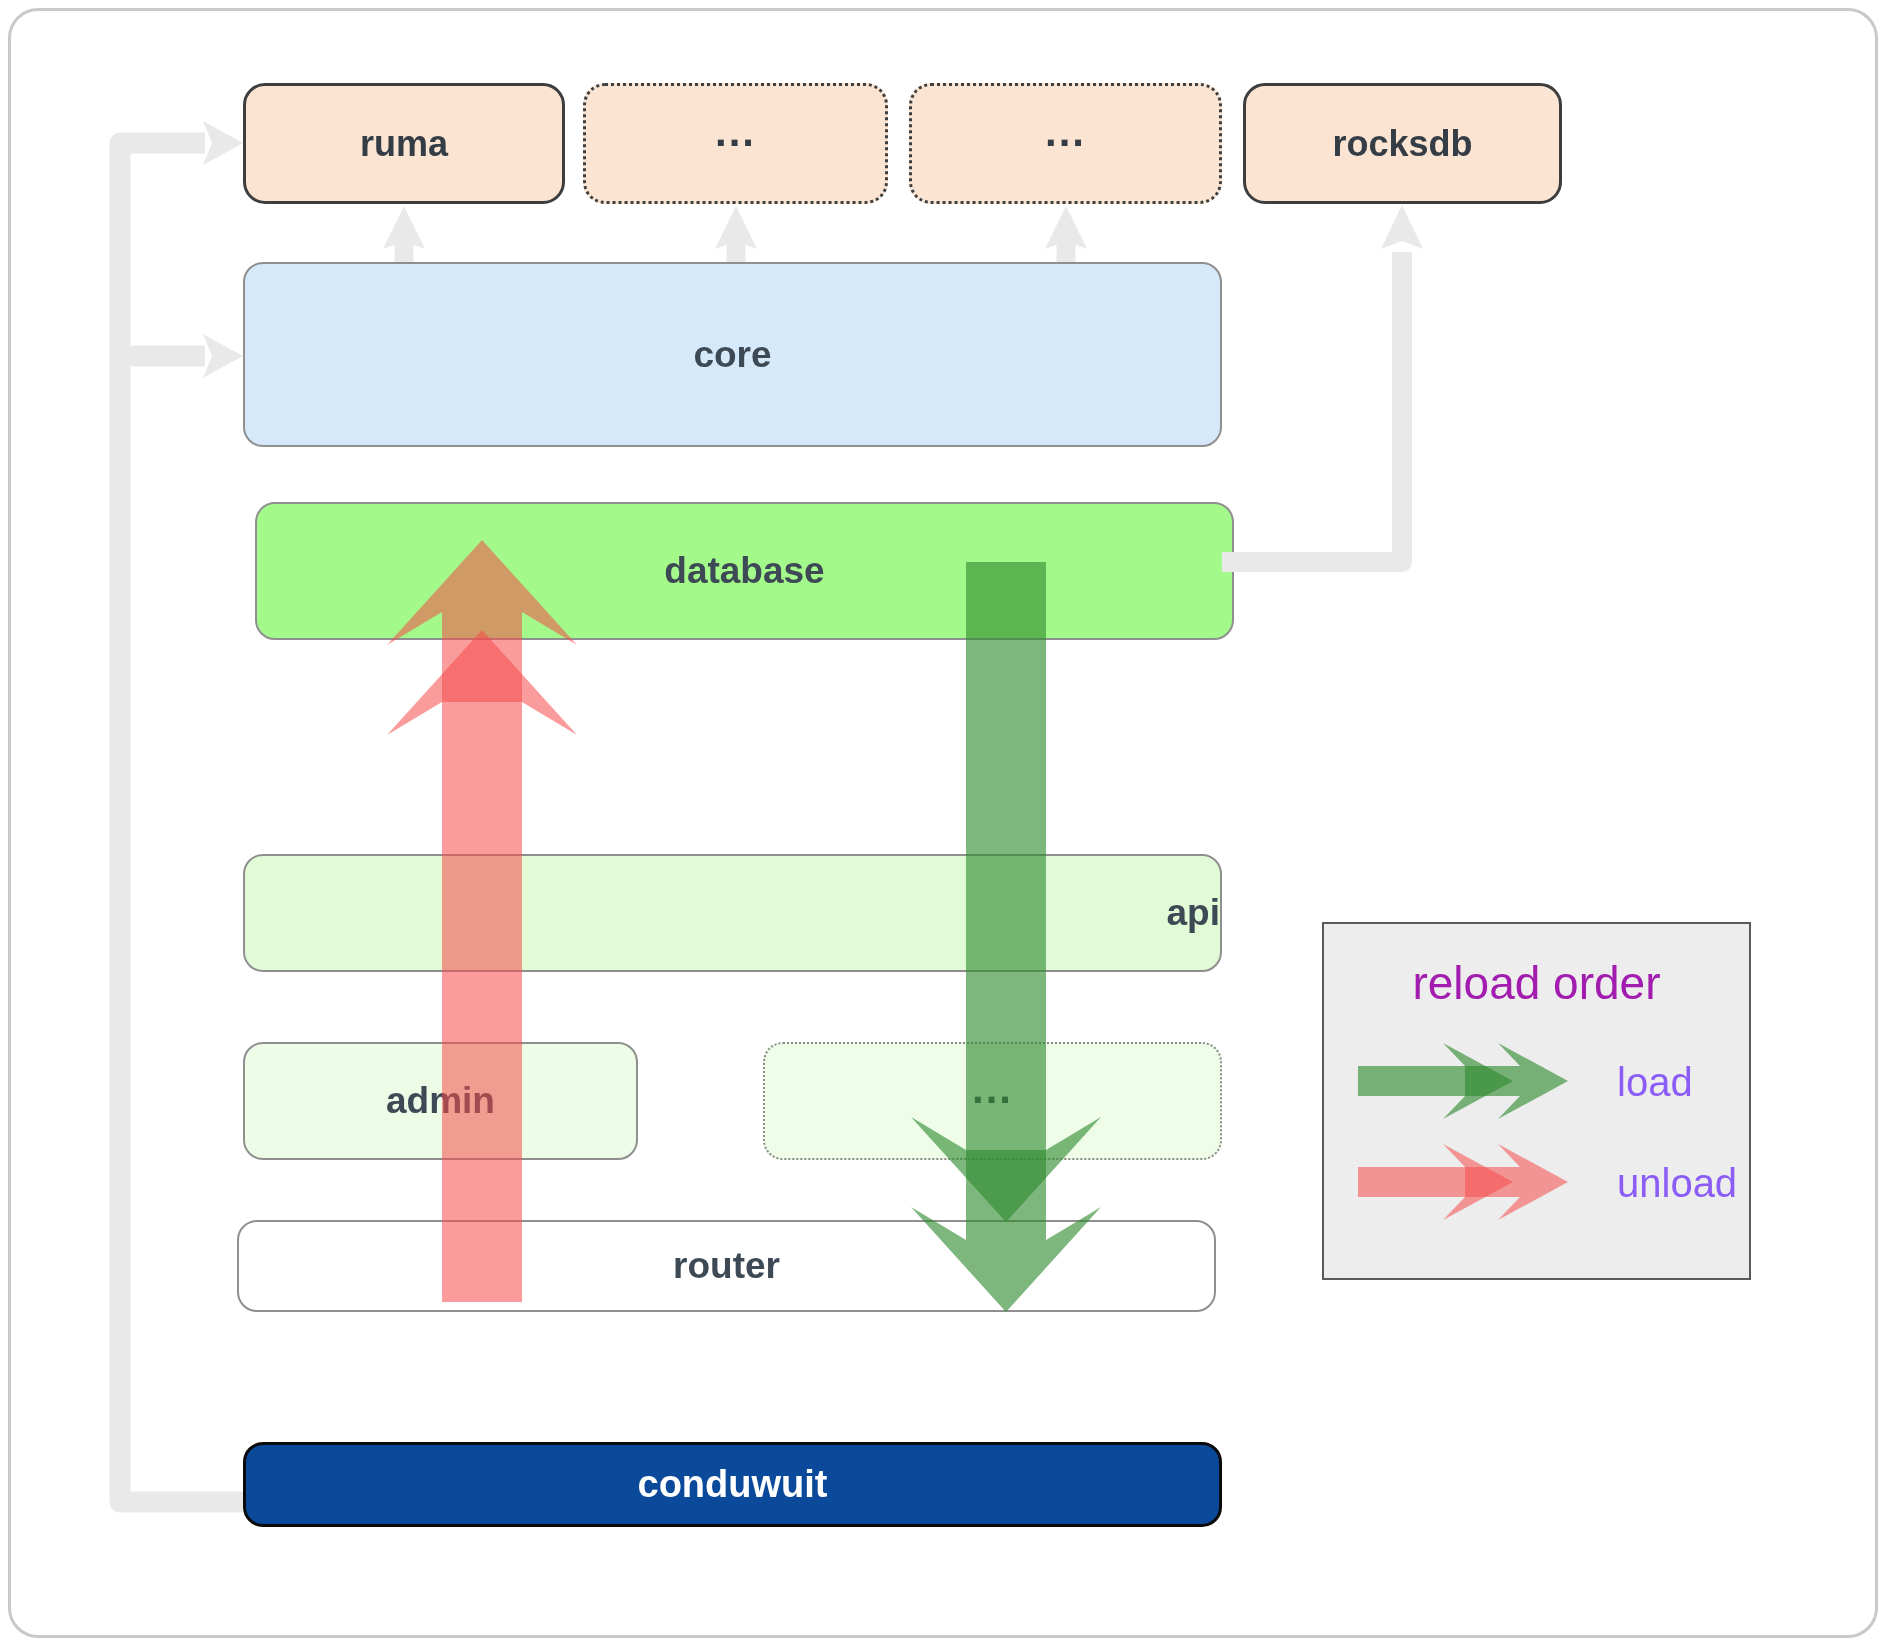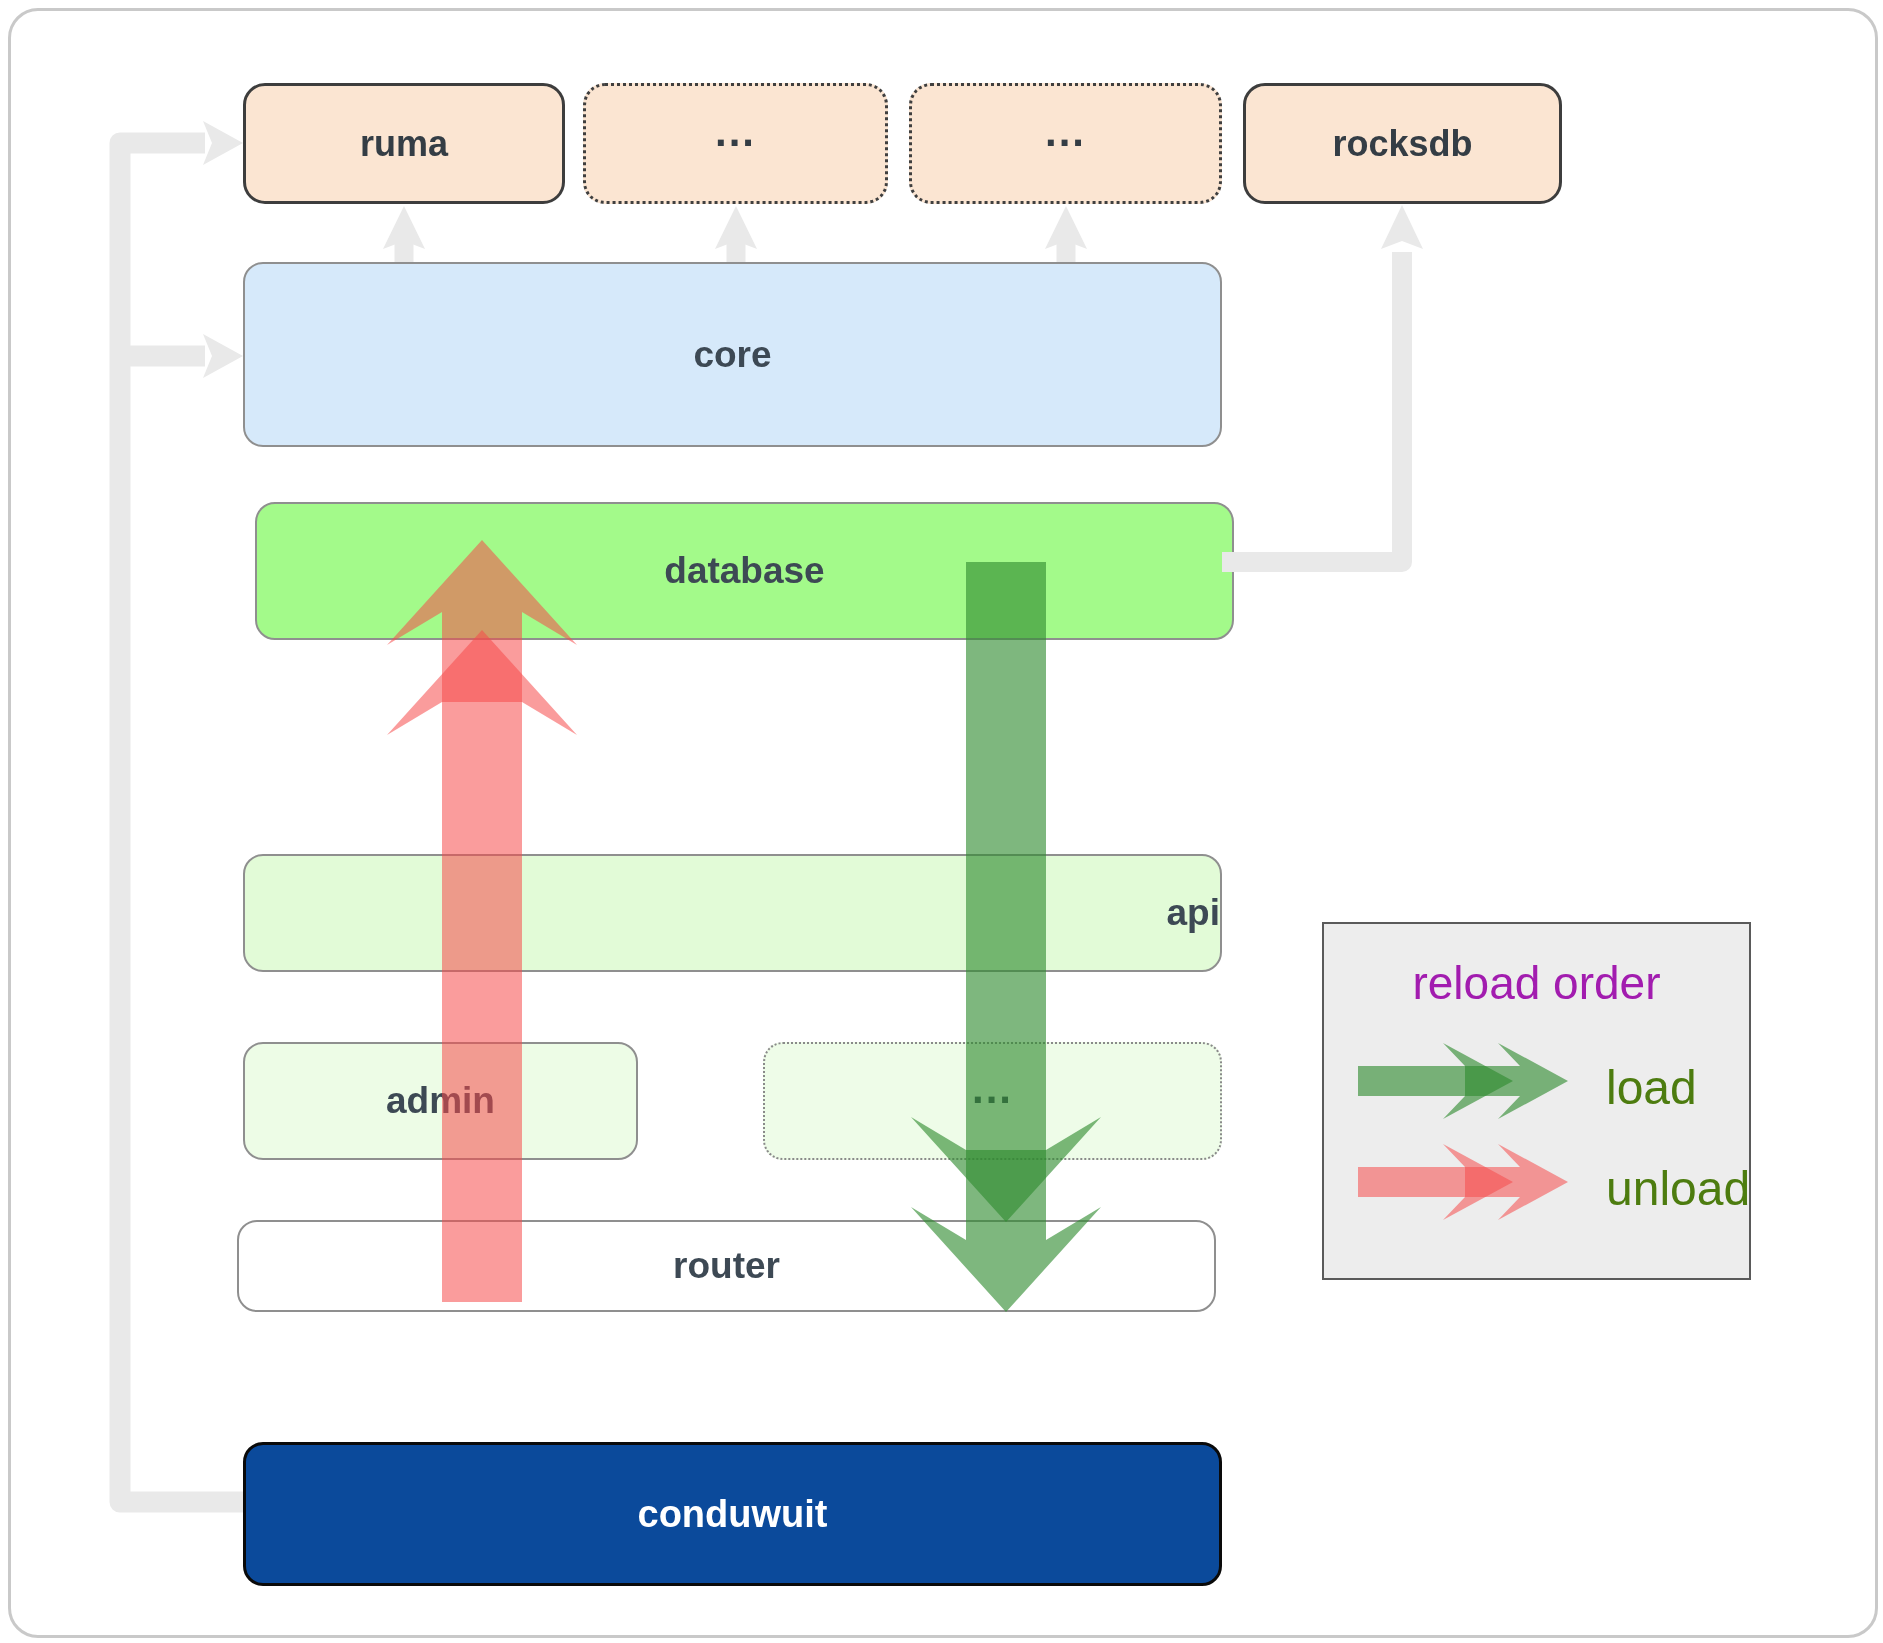--- a/index.html
+++ b/index.html
@@ -20,21 +20,21 @@
   .api{background:#e2fbd7;justify-content:flex-end;}
   .admin{background:#edfce6;}
   .admin-ext{background:#eefce8;border:2px dotted #8a8a8a;}
   .router{background:#ffffff;}
   .main{background:#0b4a9b;border:3px solid #0a0a0a;color:#ffffff;font-weight:700;font-size:38px;}
   #overlay{position:absolute;left:0;top:0;width:1883px;height:1643px;pointer-events:none;}
   .legend{position:absolute;left:1322px;top:922px;width:429px;height:358px;
           background:#ededed;border:2px solid #5a5a5a;box-sizing:border-box;}
   .legend-title{position:absolute;left:0;top:32px;width:100%;text-align:center;
                 font-size:46px;color:#a21caf;}
-  .legend-label{position:absolute;font-size:48px;color:#4d7c0f;}
+  .legend-label{position:absolute;font-size:40px;color:#8b5cf6;margin-left:11px;}
   .legend-label.load{left:282px;top:136px;}
   .legend-label.unload{left:282px;top:237px;}
 </style>
 </head>
 <body>
 
 <div id="canvas">
 
   <div class="frame"></div>
 
@@ -62,21 +62,21 @@
   </div>
   <div class="box layer admin" style="left:243px;top:1042px;width:395px;height:118px;">
     <span>admin</span>
   </div>
   <div class="box admin-ext" style="left:763px;top:1042px;width:459px;height:118px;">
     <span class="dots">...</span>
   </div>
   <div class="box layer router" style="left:237px;top:1220px;width:979px;height:92px;">
     <span>router</span>
   </div>
-  <div class="box main" style="left:243px;top:1442px;width:979px;height:144px;">
+  <div class="box main" style="left:243px;top:1442px;width:979px;height:85px;">
     <span>conduwuit</span>
   </div>
 
   <div class="legend">
     <div class="legend-title">reload order</div>
     <div class="legend-label load">load</div>
     <div class="legend-label unload">unload</div>
   </div>
 
   <svg id="overlay" viewBox="0 0 1883 1643">

